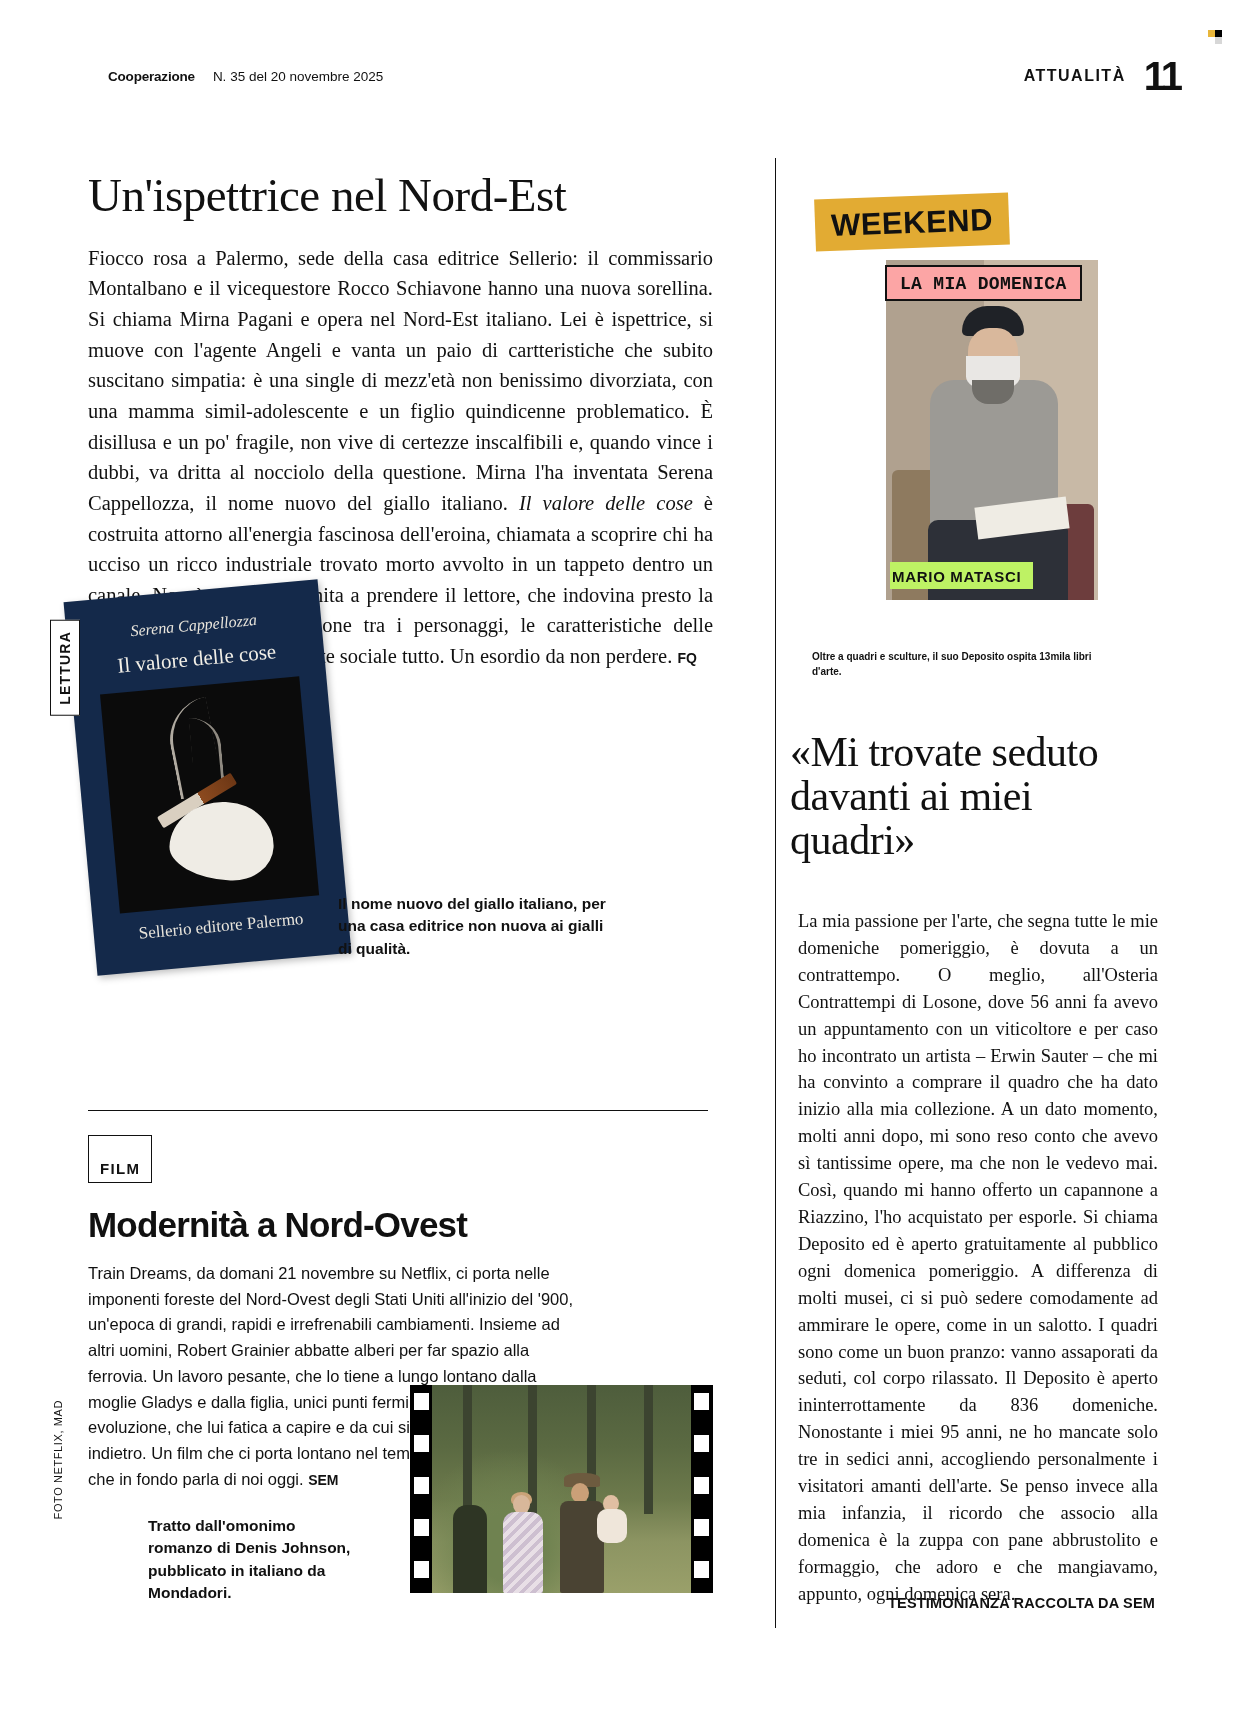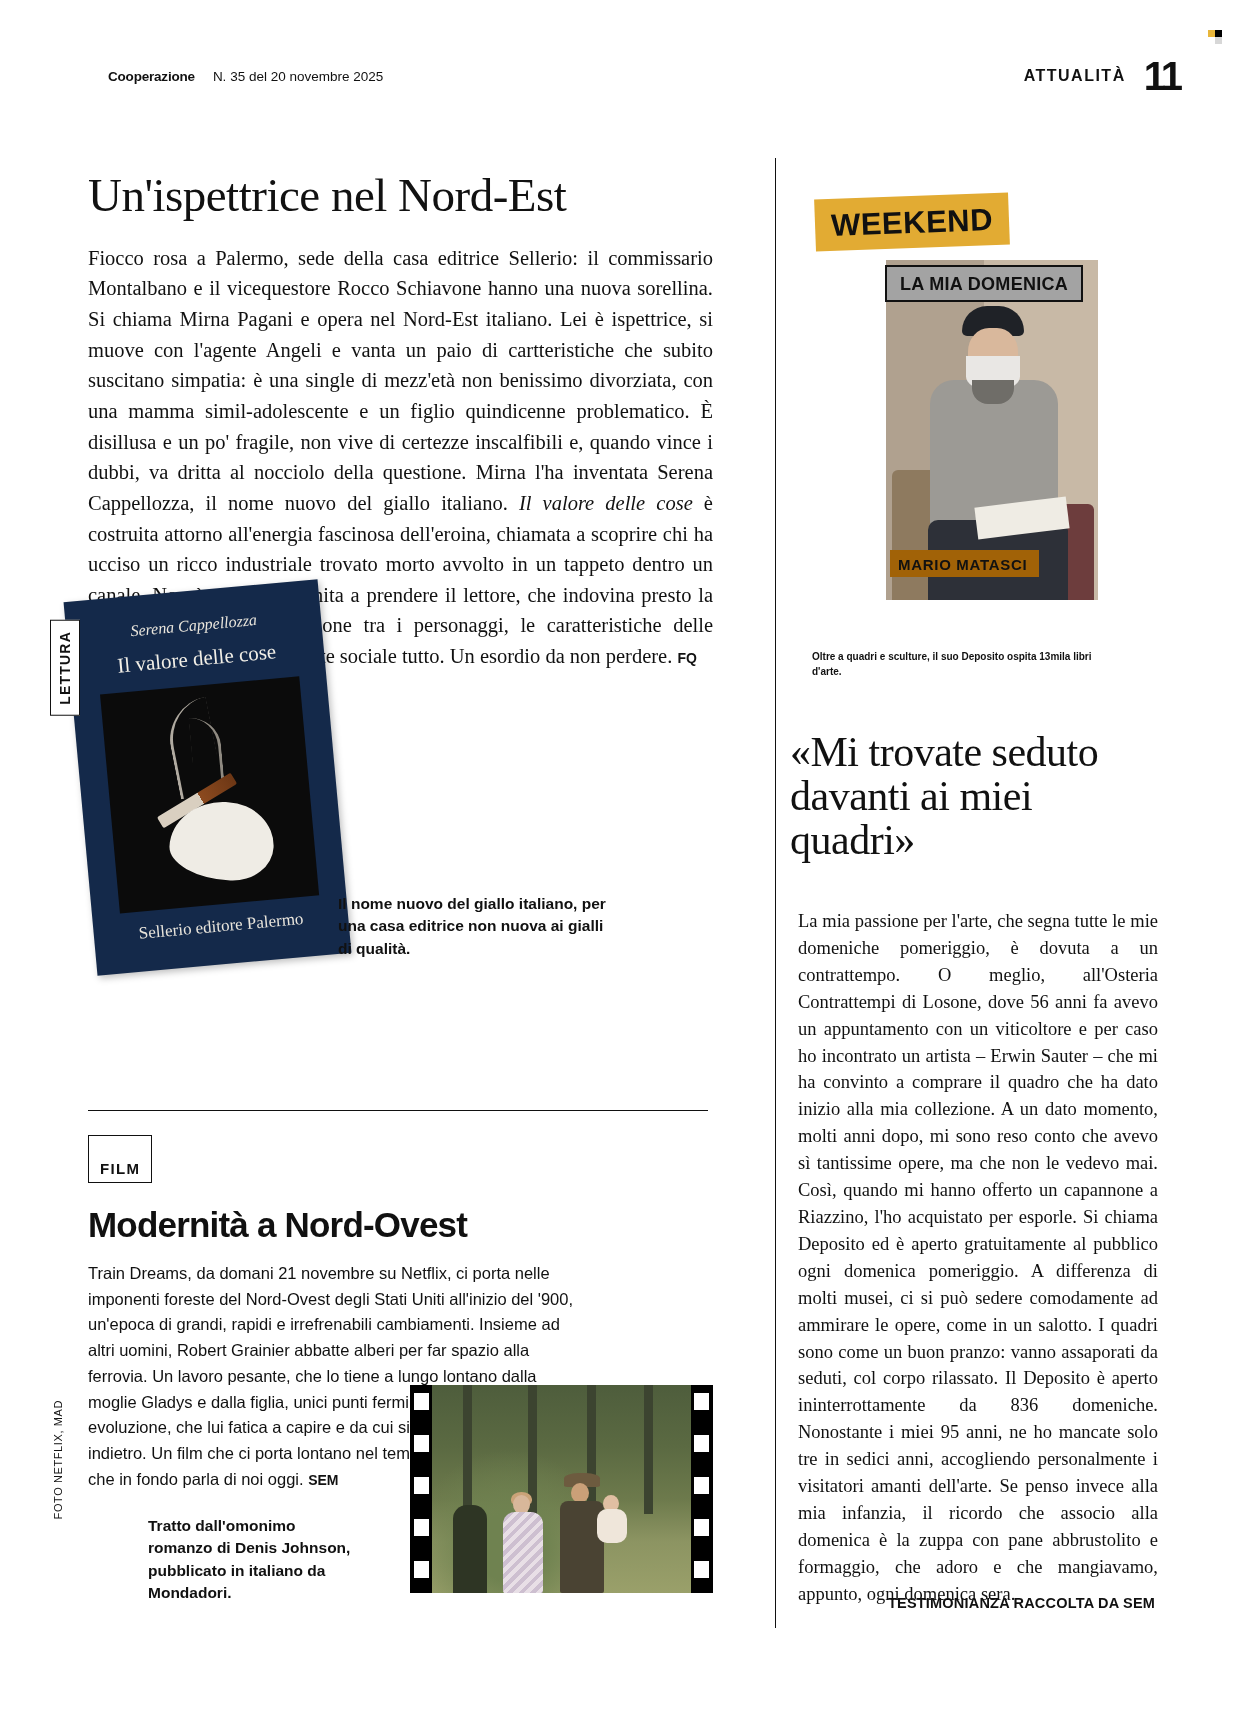--- a/index.html
+++ b/index.html
@@ -320,24 +320,24 @@
     padding: 9px 16px 7px 16px;
     transform: rotate(-2.1deg);
     font-family: "Liberation Sans", sans-serif;
     font-weight: 700;
     font-size: 31px;
     letter-spacing: 0.5px;
   }
   .domenica-badge {
     position: absolute;
     left: 885px; top: 265px;
-    background: #a3a3a3;
+    background: #fca5a5;
     border: 2px solid #111;
     padding: 7px 13px 5px 13px;
-    font-family: Liberation Sans, sans-serif;
+    font-family: Liberation Mono, monospace;
     font-weight: 700;
     font-size: 18px;
     letter-spacing: 0.3px;
     z-index: 3;
   }
   .photo-portrait {
     position: absolute;
     left: 886px; top: 260px;
     width: 212px; height: 340px;
     background: linear-gradient(180deg,#b9a894 0%, #c3b2a0 40%, #b1a08d 100%);
@@ -359,23 +359,23 @@
   .pp-cap { position:absolute; left: 40px; top: 0; width: 62px; height: 30px; background:#1f2227; border-radius: 30px 30px 6px 6px; }
   .pp-face { position:absolute; left: 46px; top: 22px; width: 50px; height: 56px; background:#d9b89c; border-radius: 42%; }
   .pp-beard { position:absolute; left: 44px; top: 50px; width: 54px; height: 34px; background:#e9e7e4; border-radius: 0 0 40% 40%; }
   .pp-torso { position:absolute; left: 8px; top: 74px; width: 128px; height: 150px; background:#9c9a95; border-radius: 24px 24px 8px 8px; }
   .pp-collar { position:absolute; left: 50px; top: 74px; width: 42px; height: 24px; background:#6f6d68; border-radius: 0 0 16px 16px; }
   .pp-legs { position:absolute; left: 6px; top: 214px; width: 140px; height: 80px; background:#2d3038; border-radius: 10px 12px 0 0; }
   .pp-paper { position:absolute; left: 54px; top: 196px; width: 92px; height: 32px; background:#efece4; transform: rotate(-7deg); }
 
   .name-badge {
     position: absolute;
-    left: 890px; top: 550px;
-    background: #a16207;
-    padding: 6px 12px 4px 8px;
+    left: 890px; top: 562px;
+    background: #bef264;
+    padding: 6px 12px 4px 2px;
     font-family: "Liberation Sans", sans-serif;
     font-weight: 700;
     font-size: 15px;
     letter-spacing: 0.7px;
     z-index: 3;
   }
   .portrait-caption {
     position: absolute;
     left: 812px;
     top: 650px;

